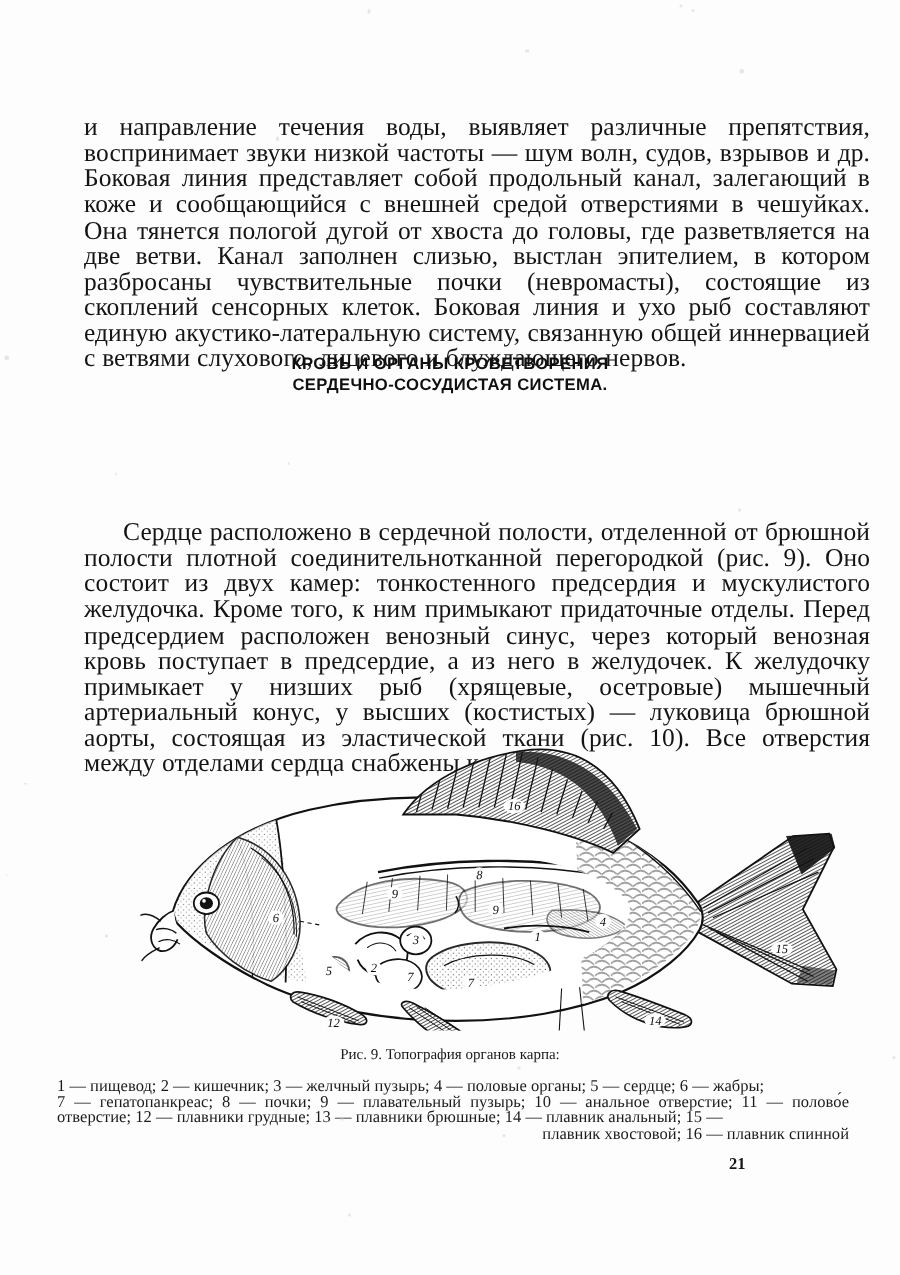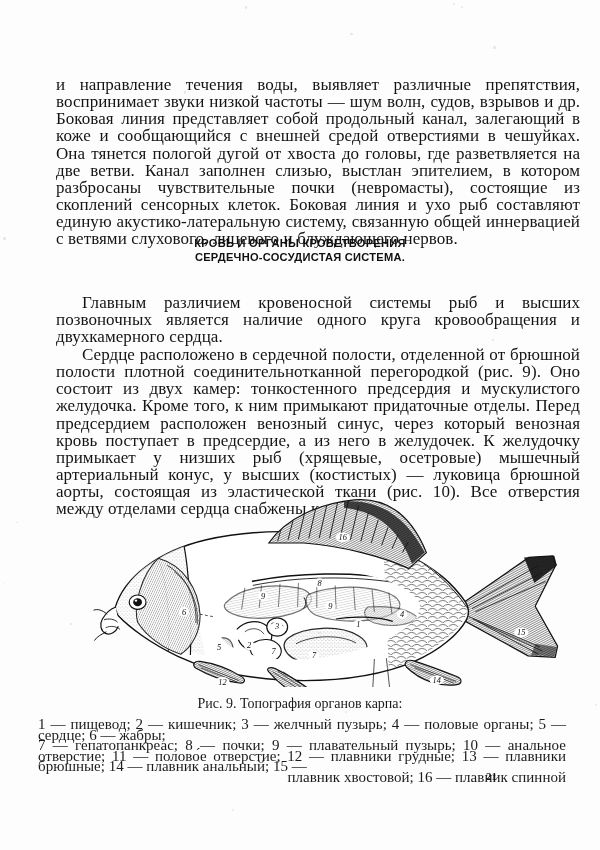--- a/index.html
+++ b/index.html
@@ -64,32 +64,32 @@
     height: 200px;
   }
   #figure svg { display: block; width: 100%; height: 100%; }
 
   .fig-caption {
     position: absolute;
     left: 38px;
     width: 524px;
     top: 697px;
     text-align: center;
-    font-size: 14px;
+    font-size: 10px;
     line-height: 13px;
     color: #1a1a1a;
     font-family: Liberation Serif, serif;
   }
 
   .fig-legend {
     position: absolute;
     left: 38px;
     width: 528px;
     top: 719px;
-    font-size: 15px;
+    font-size: 11px;
     line-height: 10.6px;
     text-align: justify;
     color: #1b1b1b;
     letter-spacing: .02px;
   }
   .fig-legend .ln { display: block; }
   .fig-legend .ln.last { text-align: right; }
 
   
   #folio {
@@ -115,21 +115,20 @@
 
 <div id="page">
 
   <p class="col body-par" id="par-0" style="top:58px;">и направление течения воды, выявляет различные препятствия, воспринимает звуки низкой частоты — шум волн, судов, взрывов и др. Боковая линия представляет собой продольный канал, залегающий в коже и сообщающийся с внешней средой отверстиями в чешуйках. Она тянется пологой дугой от хвоста до головы, где разветвляется на две ветви. Канал заполнен слизью, выстлан эпителием, в котором разбросаны чувствительные почки (невромасты), состоящие из скоплений сенсорных клеток. Боковая линия и ухо рыб составляют единую акустико-латеральную систему, связанную общей иннервацией с ветвями слухового, лицевого и блуждающего нервов.</p>
 
   <div class="section-head">
     <div>КРОВЬ И ОРГАНЫ КРОВЕТВОРЕНИЯ</div>
     <div>СЕРДЕЧНО-СОСУДИСТАЯ СИСТЕМА.</div>
   </div>
 
-  <p class="col body-par indent" id="par-1" style="top:276px;">Главным различием кровеносной системы рыб и высших позвоночных является наличие одного круга кровообращения и двухкамерного сердца.</p>
 
   <p class="col body-par indent" id="par-2" style="top:328px;">Сердце расположено в сердечной полости, отделенной от брюшной полости плотной соединительнотканной перегородкой (рис. 9). Оно состоит из двух камер: тонкостенного предсердия и мускулистого желудочка. Кроме того, к ним примыкают придаточные отделы. Перед предсердием расположен венозный синус, через который венозная кровь поступает в предсердие, а из него в желудочек. К желудочку примыкает у низших рыб (хрящевые, осетровые) мышечный артериальный конус, у высших (костистых) — луковица брюшной аорты, состоящая из эластической ткани (рис. 10). Все отверстия между отделами сердца снабжены клапанами.</p>
 
   <div id="figure">
     <svg viewBox="0 0 1260 500" preserveAspectRatio="xMidYMid meet">
       <defs>
 
         <pattern id="hatchA" width="5" height="5" patternUnits="userSpaceOnUse" patternTransform="rotate(62)">
           <rect width="5" height="5" fill="#ffffff"></rect>
           <line x1="0" y1="0" x2="0" y2="5" stroke="#141414" stroke-width="2.4"></line>

